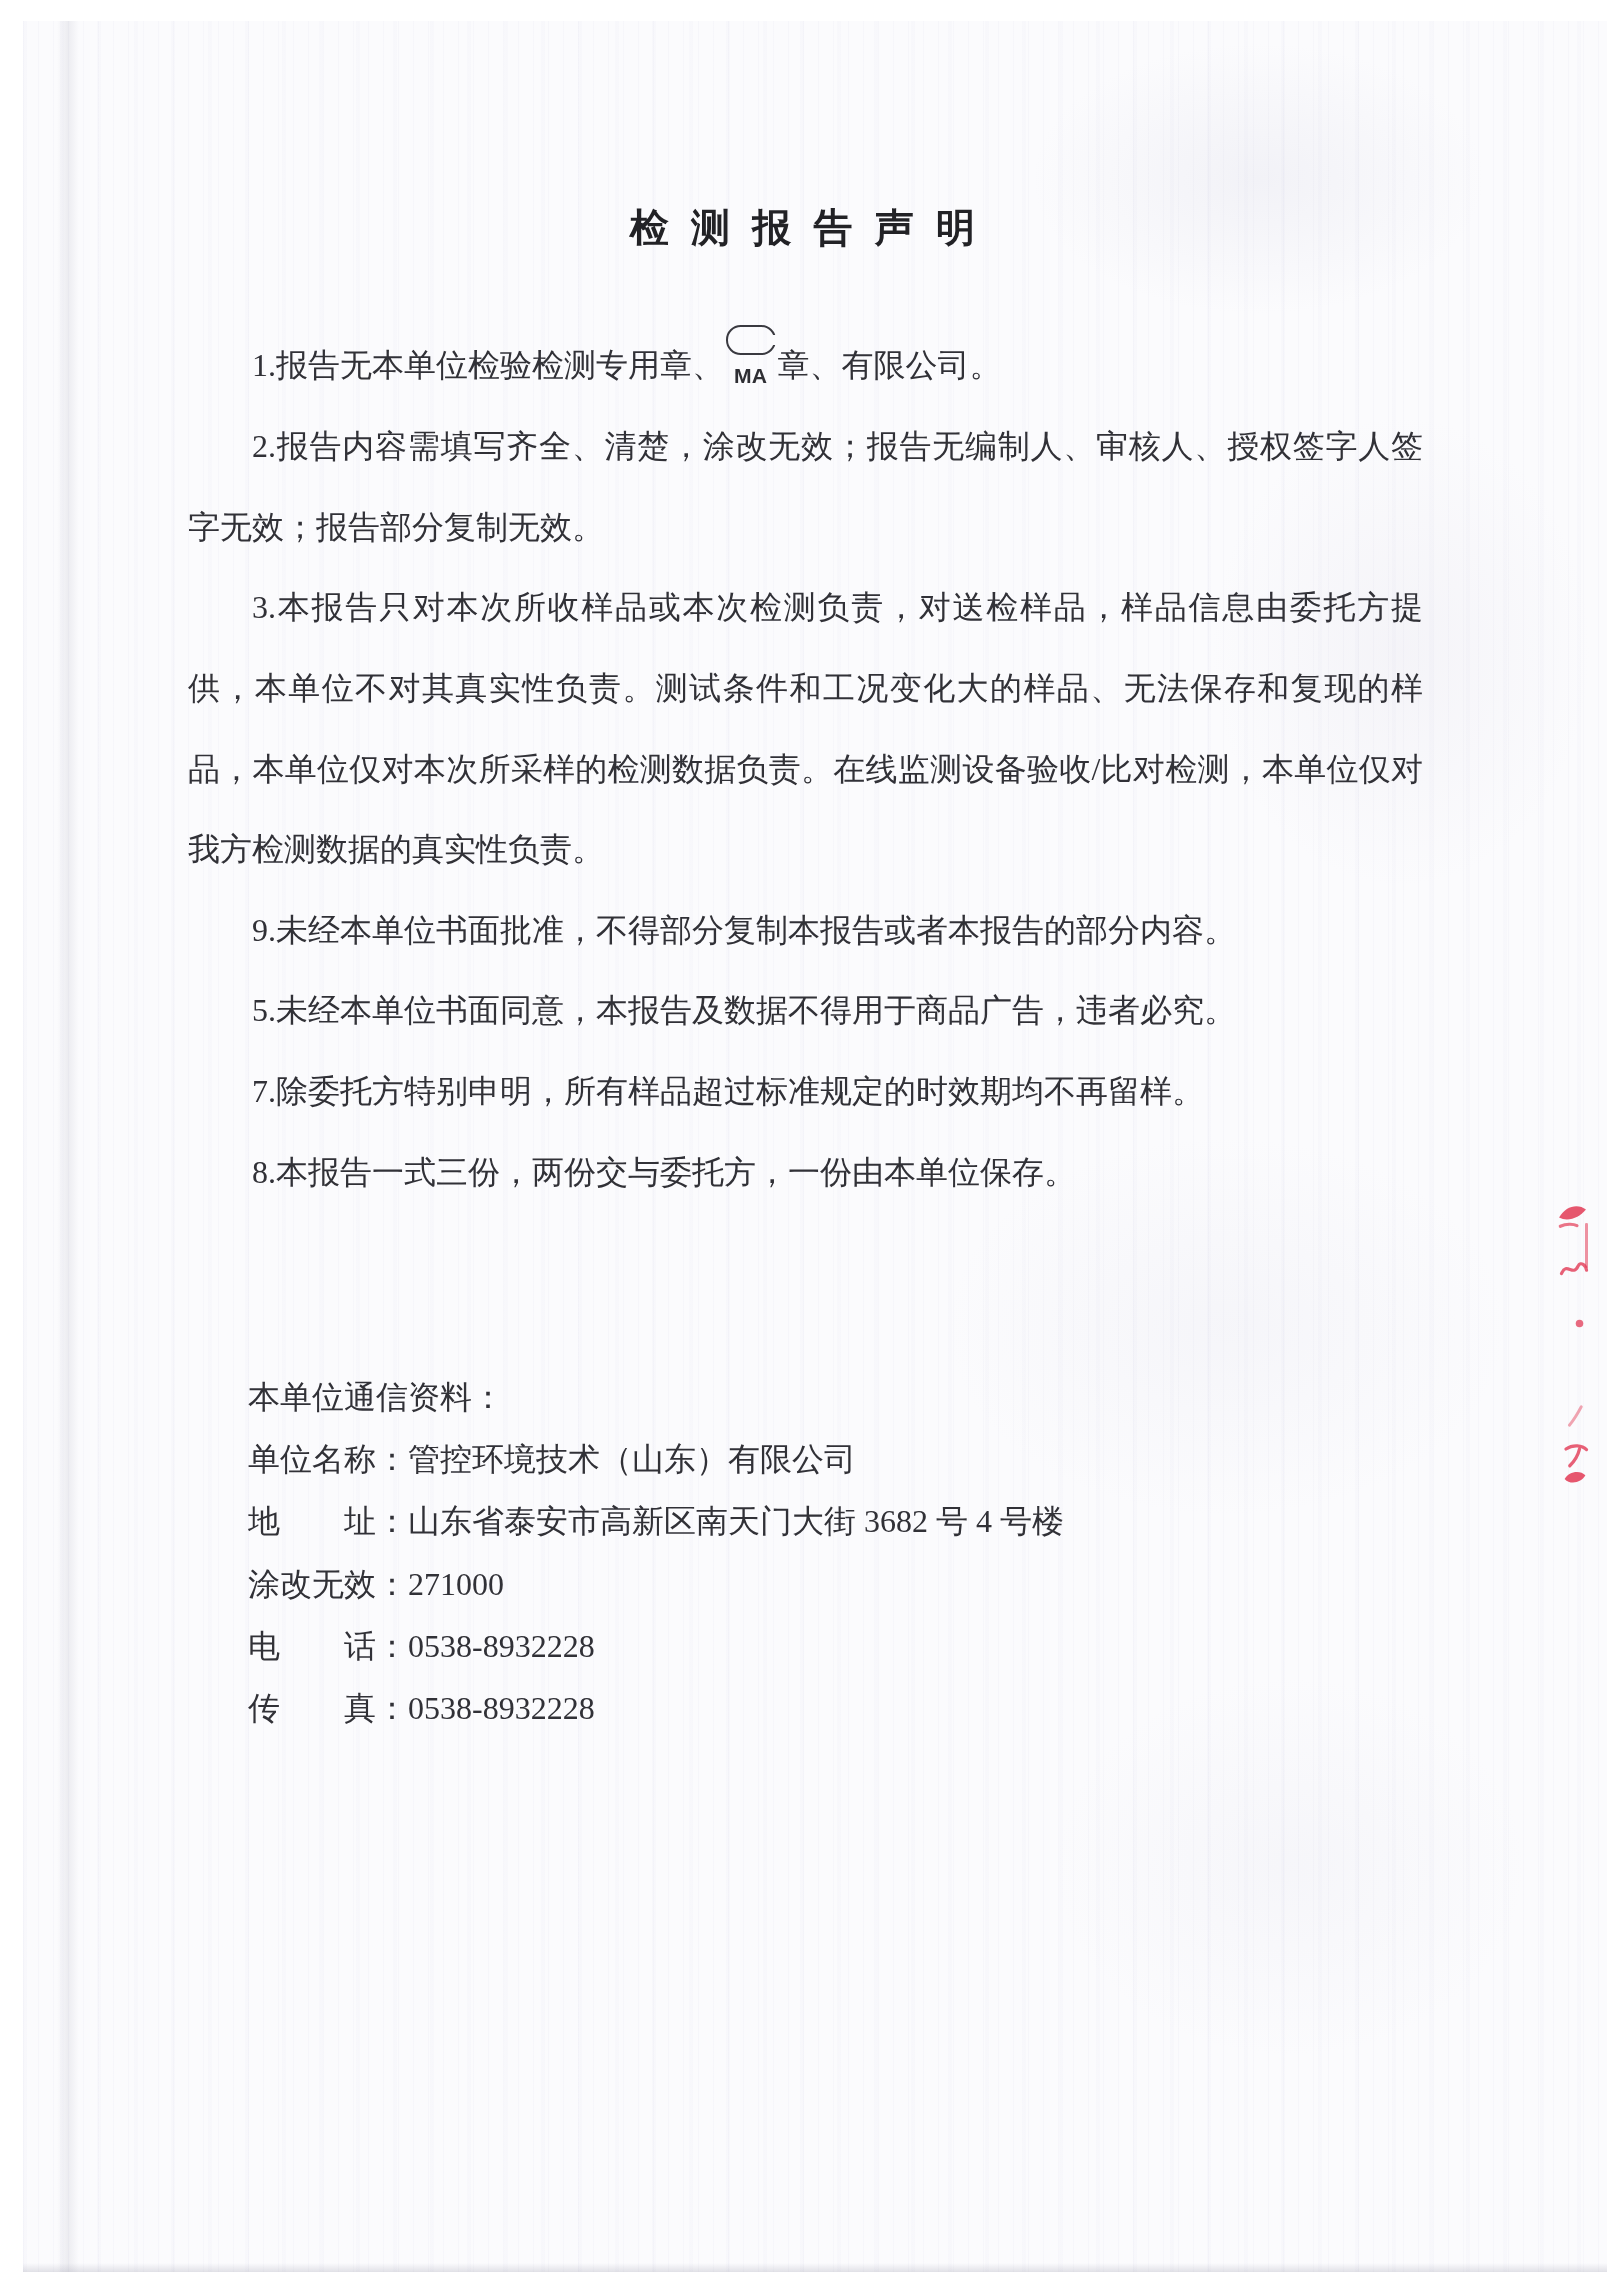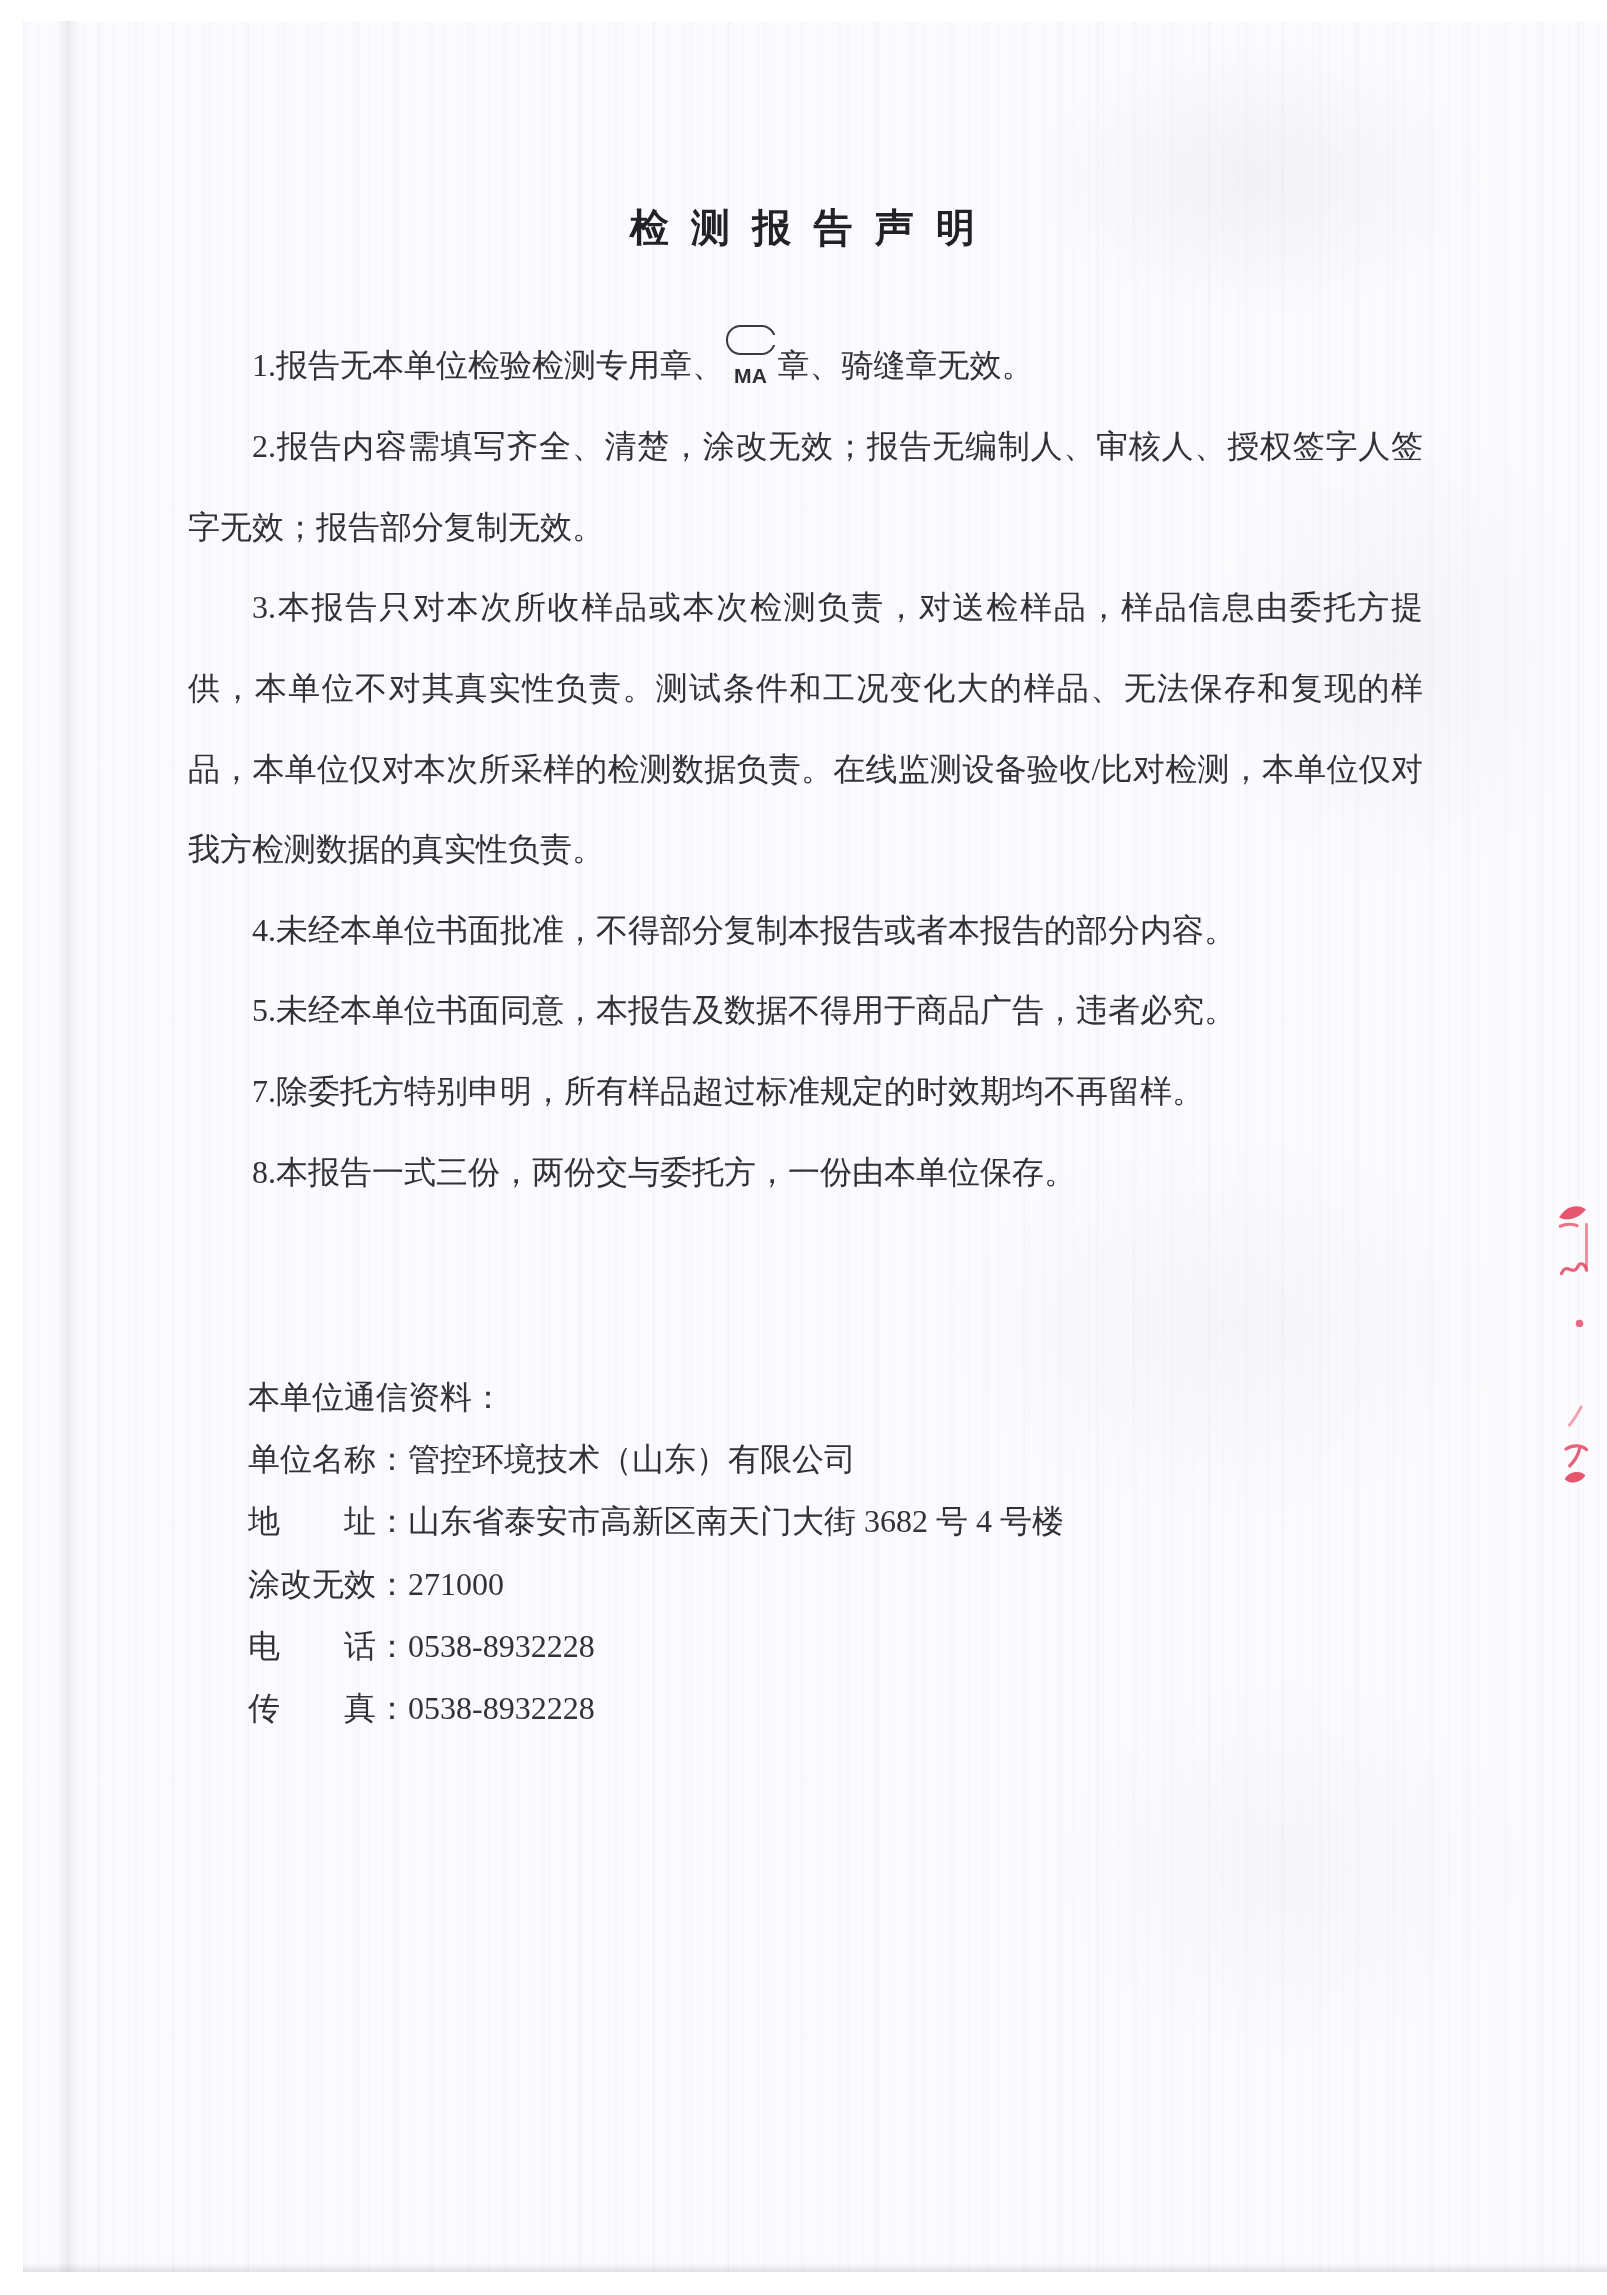--- a/index.html
+++ b/index.html
@@ -79,24 +79,24 @@
 </head>
 <body>
 
 <div class="page">
   <div class="paper">
 
     <div class="content">
       <h1 class="title">检 测 报 告 声 明</h1>
 
       <div class="statement">
-        <p class="item"><span>1.报告无本单位检验检测专用章、</span><span class="cma"><span class="cma-text">MA</span></span><span>章、骑缝章无效。</span></p>
+        <p class="item"><span>1.报告无本单位检验检测专用章、</span><span class="cma"><span class="cma-text">MA</span></span><span>章、有限公司。</span></p>
         <p class="item">2.报告内容需填写齐全、清楚，涂改无效；报告无编制人、审核人、授权签字人签字无效；报告部分复制无效。</p>
         <p class="item">3.本报告只对本次所收样品或本次检测负责，对送检样品，样品信息由委托方提供，本单位不对其真实性负责。测试条件和工况变化大的样品、无法保存和复现的样品，本单位仅对本次所采样的检测数据负责。在线监测设备验收/比对检测，本单位仅对我方检测数据的真实性负责。</p>
-        <p class="item">4.未经本单位书面批准，不得部分复制本报告或者本报告的部分内容。</p>
+        <p class="item">9.未经本单位书面批准，不得部分复制本报告或者本报告的部分内容。</p>
         <p class="item">5.未经本单位书面同意，本报告及数据不得用于商品广告，违者必究。</p>
         <p class="item">7.除委托方特别申明，所有样品超过标准规定的时效期均不再留样。</p>
         <p class="item">8.本报告一式三份，两份交与委托方，一份由本单位保存。</p>
       </div>
 
       <div class="contact">
         <p>本单位通信资料：</p>
         <p><span>单位名称：</span><span>管控环境技术（山东）有限公司</span></p>
         <p><span>地　　址：</span><span>山东省泰安市高新区南天门大街 3682 号 4 号楼</span></p>
         <p><span>涂改无效：</span><span>271000</span></p>

